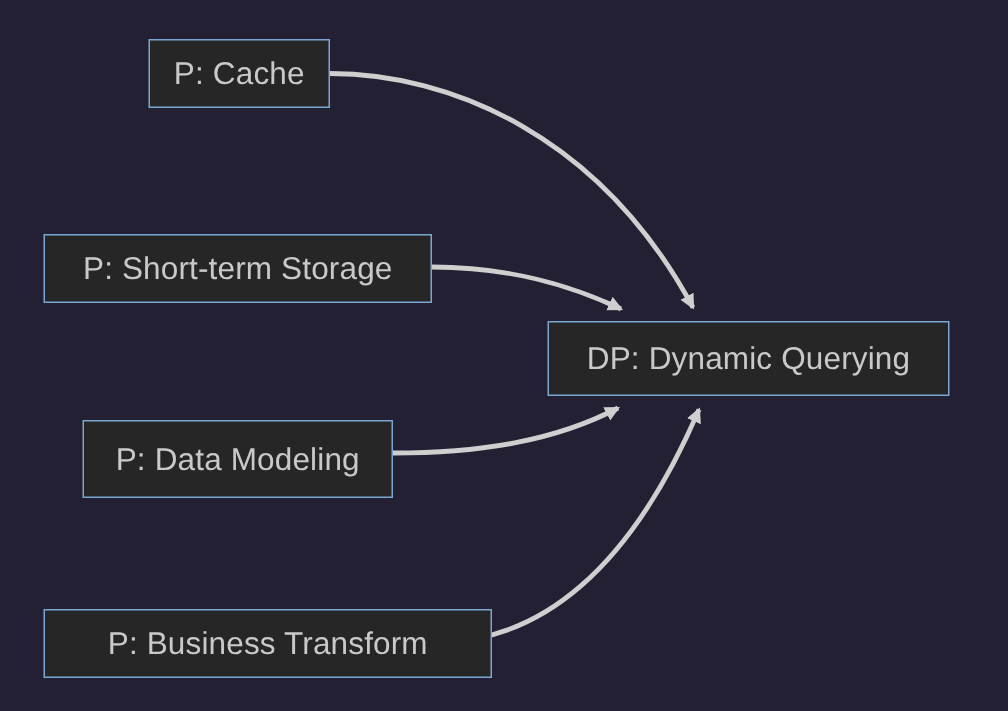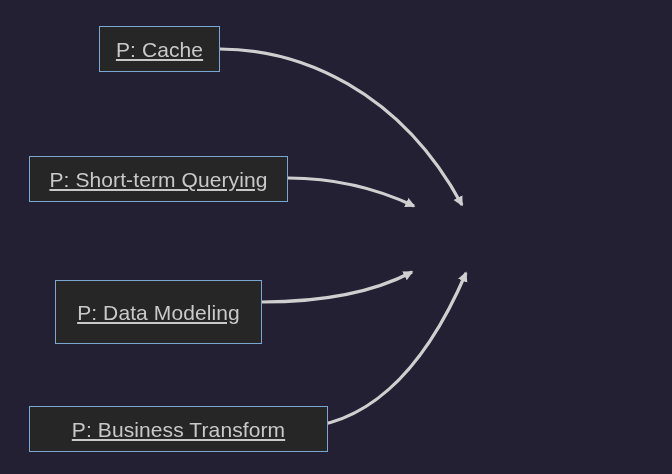--- a/index.html
+++ b/index.html
@@ -31,30 +31,29 @@
     background: #262626;
     border: 1.6px solid #7aa6d2;
     display: flex;
     align-items: center;
     justify-content: center;
     color: #c9c9c9;
     font-size: 21px;
     line-height: 1;
     letter-spacing: 0.1px;
     white-space: nowrap;
-    text-decoration: underline;
   }
   .node-label {
     color: #c9c9c9;
     font-size: 21px;
     padding: 0 14px;
   }
   #node-cache      { left: 99px;  top: 26px;  width: 121px; height: 46px; }
   #node-shortterm  { left: 29px;  top: 156px; width: 259px; height: 46px; }
-  #node-datamodel  { left: 55px;  top: 280px; width: 207px; height: 64px; }
+  #node-datamodel  { left: 55px;  top: 280px; width: 207px; height: 52px; }
   #node-business   { left: 29px;  top: 406px; width: 299px; height: 46px; }
   #node-dynamic    { left: 365px; top: 214px; width: 268px; height: 50px; }
 </style>
 </head>
 <body>
 
 <div id="diagram-root">
 
   <svg class="edge-layer" viewBox="0 0 672 474" width="672" height="474" xmlns="http://www.w3.org/2000/svg">
     <defs>
@@ -70,25 +69,28 @@
     <path d="M262,302 C320,302 370,294 412,272" fill="none" stroke="#cfcfcf" stroke-width="3.2" marker-end="url(#arrow-down)"></path>
 
     <path d="M292,428 C360,428 420,380 466,273" fill="none" stroke="#cfcfcf" stroke-width="3.2" marker-end="url(#arrow-down)"></path>
   </svg>
 
   <div class="node" id="node-cache">
     <span class="node-label">P: Cache</span>
   </div>
 
   <div class="node" id="node-shortterm">
-    <span class="node-label">P: Short-term Querying</span>
+    <span class="node-label">P: Short-term Storage</span>
   </div>
 
   <div class="node" id="node-datamodel">
     <span class="node-label">P: Data Modeling</span>
   </div>
 
   <div class="node" id="node-business">
     <span class="node-label">P: Business Transform</span>
   </div>
 
+  <div class="node" id="node-dynamic">
+    <span class="node-label">DP: Dynamic Querying</span>
+  </div>
 
 </div>
 
 </body></html>

